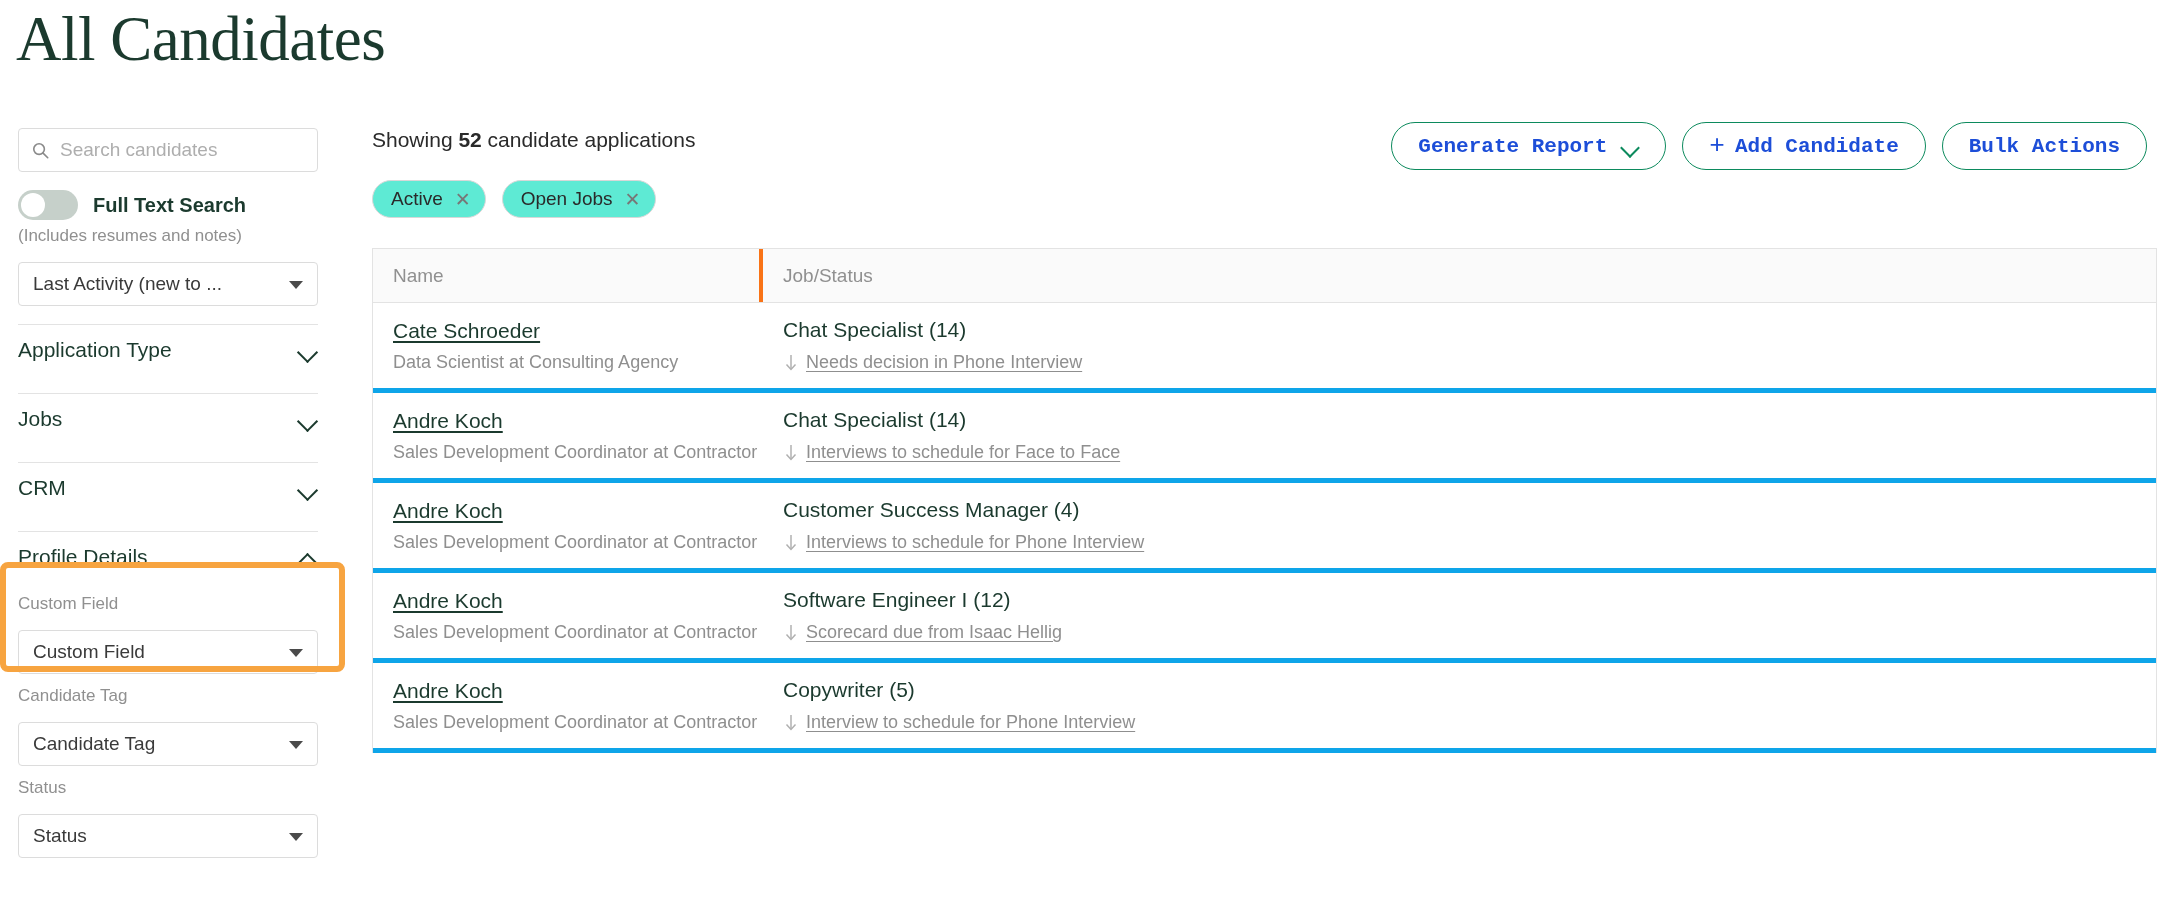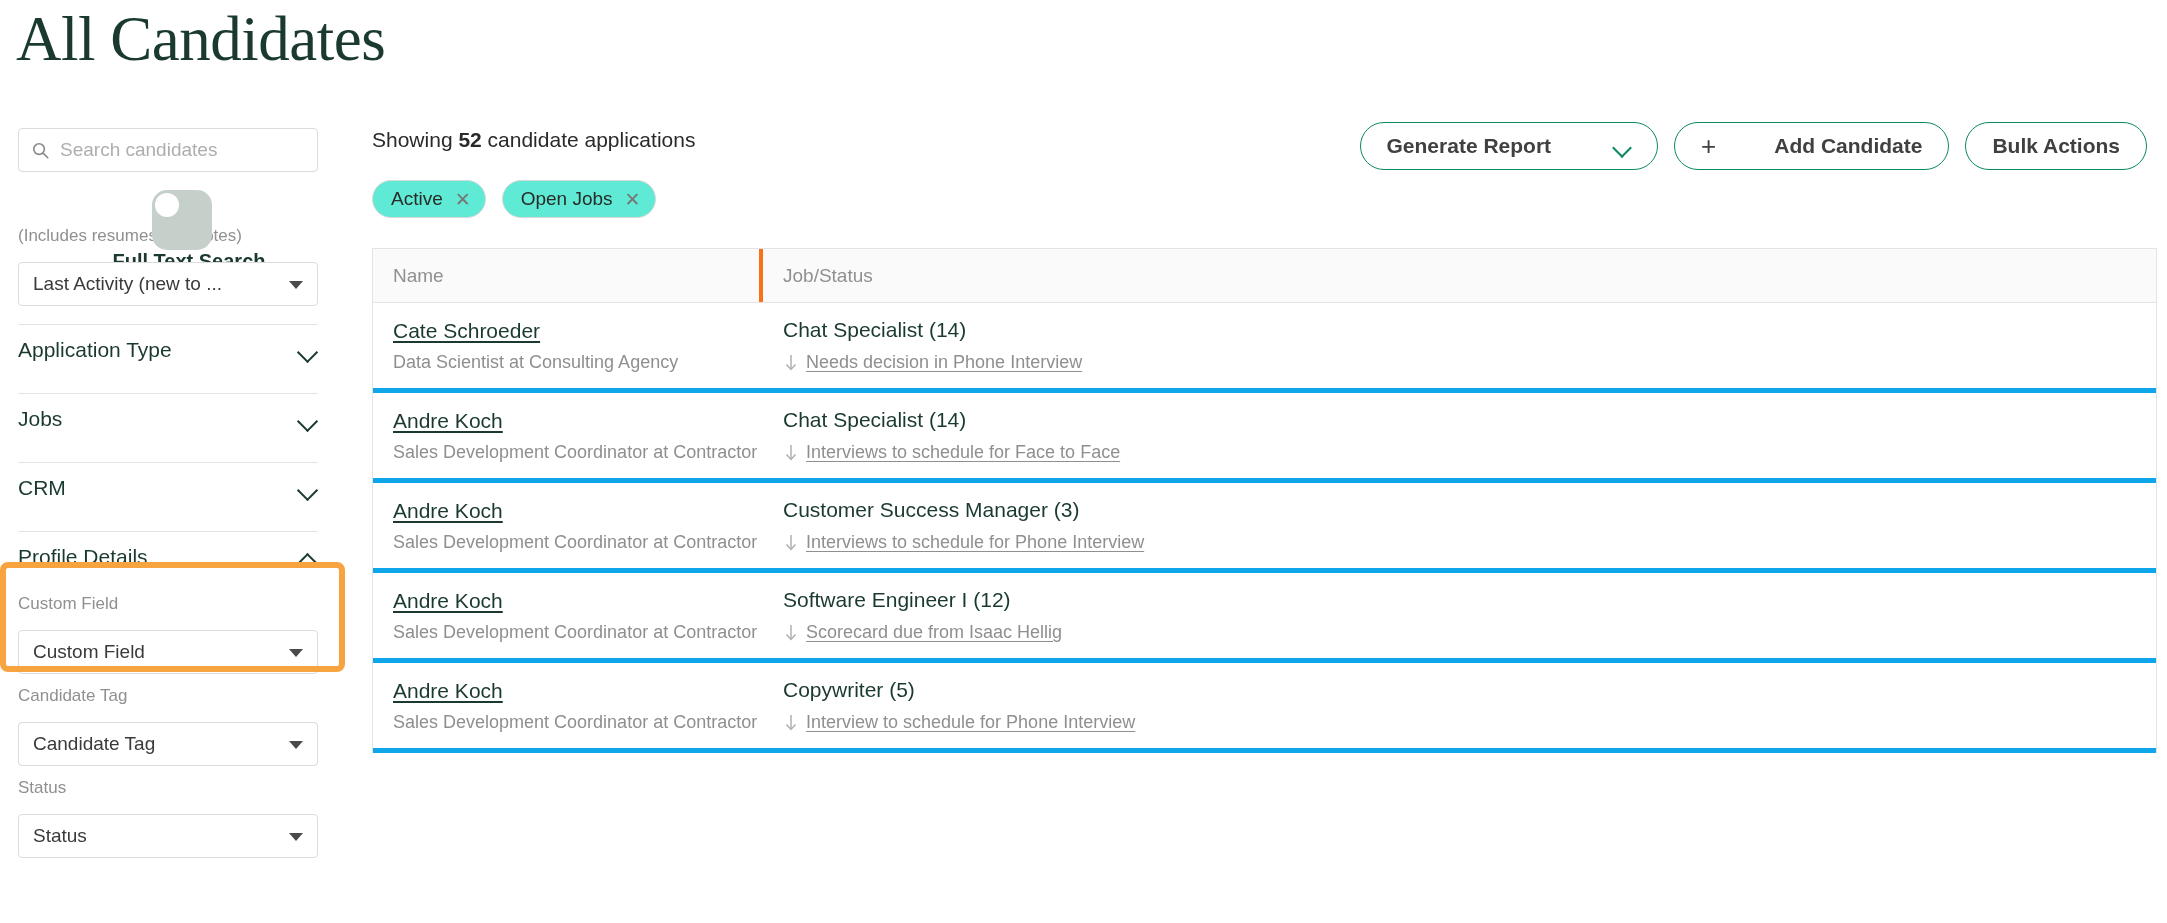--- a/index.html
+++ b/index.html
@@ -72,21 +72,20 @@
     width: 240px;
     height: 40px;
   }
   .search-input::placeholder { color: #aeaeae; }
 
   .toggle-row {
     display: flex;
     align-items: center;
     margin: 18px 0 0 18px;
     height: 30px;
-    flex-direction: column;
   }
   .toggle {
     width: 60px;
     height: 30px;
     border-radius: 15px;
     background: #c6d0ca;
     position: relative;
     flex: 0 0 60px;
     cursor: pointer;
   }
@@ -241,31 +240,30 @@
     right: 10px;
     top: -6px;
     display: flex;
     gap: 16px;
   }
   .btn {
     height: 48px;
     border: 1.5px solid #0c8a5d;
     border-radius: 24px;
     background: #fff;
-    color: #404040;
-    font-family: Liberation Sans, sans-serif;
+    color: #1d4ed8;
+    font-family: Liberation Mono, monospace;
     font-size: 21px;
     font-weight: 700;
     display: inline-flex;
     align-items: center;
     justify-content: center;
     padding: 0 26px;
     cursor: pointer;
     white-space: nowrap;
-    gap: 48px;
   }
   .btn .bcaret {
     margin-left: 14px;
     width: 18px; height: 11px;
     position: relative;
   }
   .btn .bcaret::before {
     content: "";
     position: absolute;
     left: 2px; top: 0;
@@ -505,21 +503,21 @@
           </div>
         </div>
       </div>
 
       <div class="trow">
         <div class="td name">
           <span class="cand-link">Andre Koch</span>
           <div class="cand-sub">Sales Development Coordinator at Contractor</div>
         </div>
         <div class="td job">
-          <div class="job-title">Customer Success Manager (3)</div>
+          <div class="job-title">Customer Success Manager (4)</div>
           <div class="job-status">
             <svg class="arrow-down" viewBox="0 0 16 18" fill="none">
               <line x1="8" y1="1" x2="8" y2="15" stroke="#b0b0b0" stroke-width="1.5"></line>
               <path d="M3.5 10.5 L8 15.5 L12.5 10.5" stroke="#b0b0b0" stroke-width="1.5" fill="none"></path>
             </svg>
             <span class="stext">Interviews to schedule for Phone Interview</span>
           </div>
         </div>
       </div>
 

